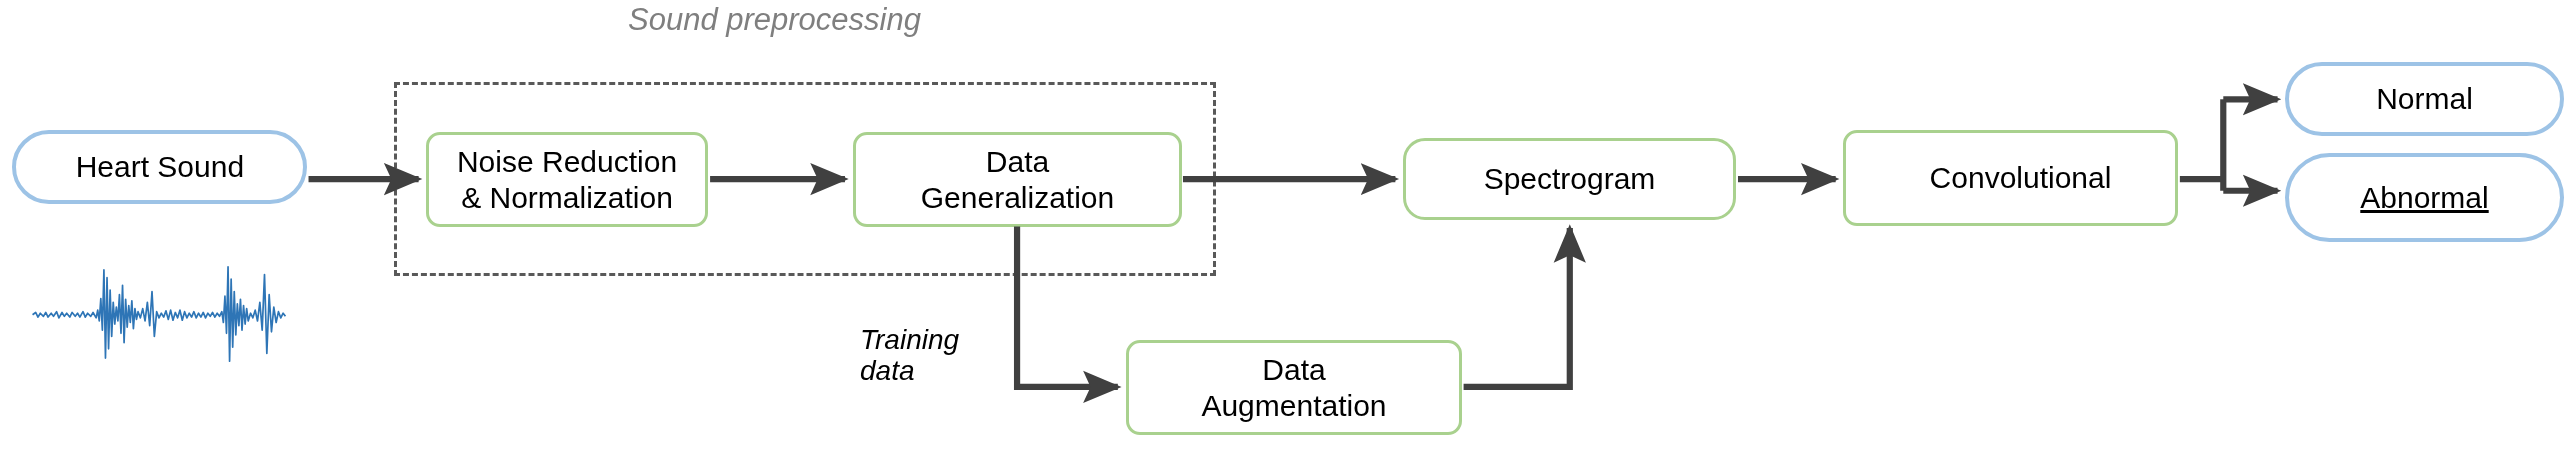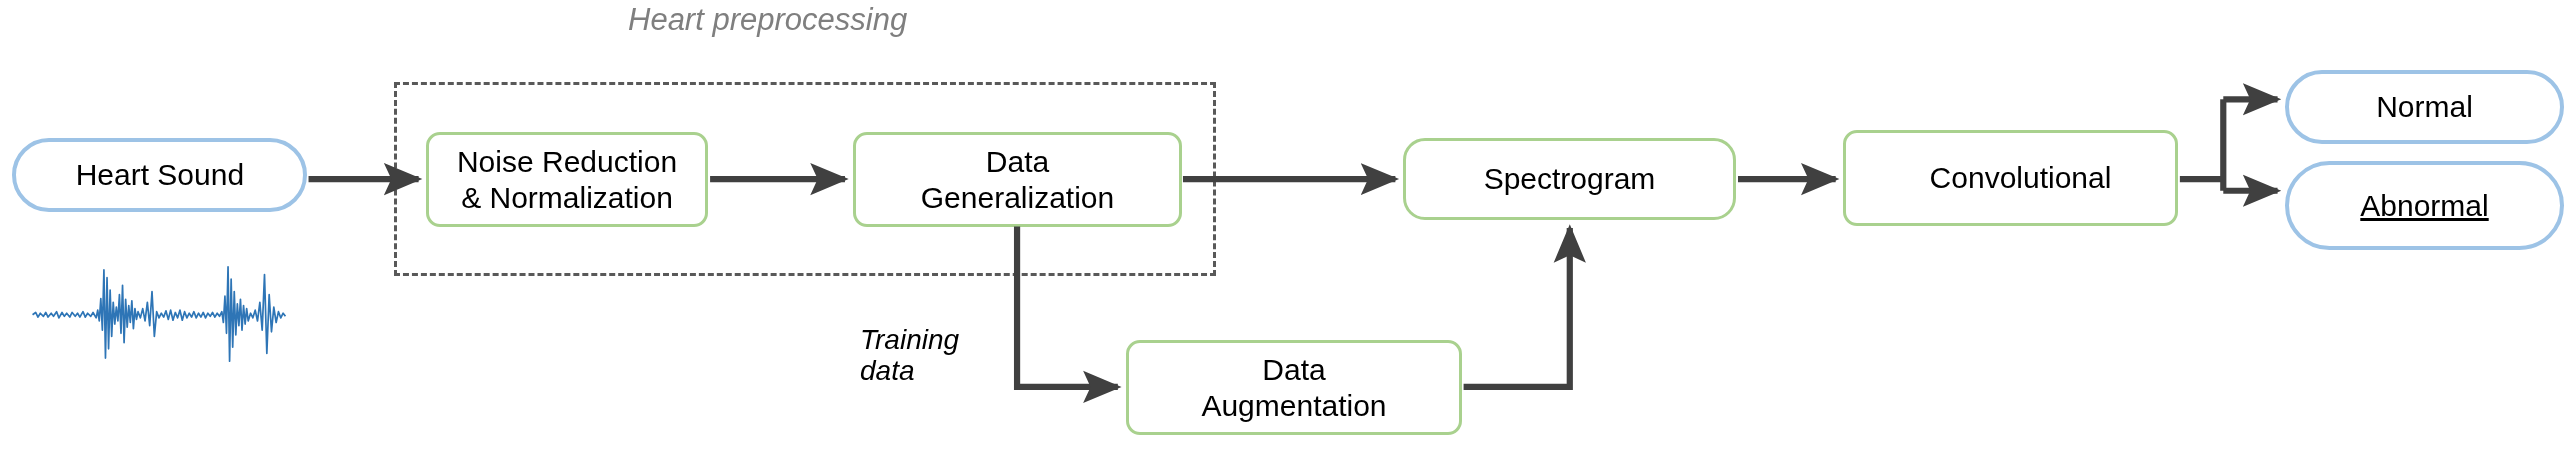--- a/index.html
+++ b/index.html
@@ -34,21 +34,20 @@
     border: 3.9px solid #A9D18E;
     border-radius: 14px;
     font-size: 30px;
   }
   .node-blue {
     border: 4.7px solid #9DC3E6;
     font-size: 30px;
   }
   .pill {
     border-radius: 774px;
-    margin-top: 8px;
   }
   .group-box {
     position: absolute;
     box-sizing: border-box;
     border: 3.1px dashed #595959;
     background: transparent;
   }
   .group-title {
     position: absolute;
     font-style: italic;
@@ -76,21 +75,21 @@
     position: absolute;
   }
 </style>
 </head>
 <body>
 
 <div id="canvas">
 
   <div class="group-box" style="left:394px; top:82px; width:822px; height:194px;"></div>
 
-  <div class="group-title" style="left:628px; top:2.3px;">Heart preprocessing</div>
+  <div class="group-title" style="left:628px; top:2.3px;">Sound preprocessing</div>
 
   <div class="node node-blue pill" style="left:12.4px; top:130px; width:295px; height:74px;">
     <span>Heart Sound</span>
   </div>
 
   <div class="wave" style="left:31px; top:256px; width:256px; height:116px;">
     <svg viewBox="0 0 330 150" width="256" height="116" preserveAspectRatio="none">
       <polyline fill="none" stroke="#2E75B6" stroke-width="2.2" stroke-linejoin="round" points="2,76 6,73 9,79 12,74 16,78 19,73 22,79 26,74 29,78 33,72 36,80 40,73 43,78 46,74 50,79 53,73 57,78 60,74 63,79 67,72 70,79 73,74 77,78 80,73 84,80 86,70 88,84 90,55 92,96 94,18 96,132 98,28 100,120 102,44 104,104 106,60 108,88 110,66 112,84 114,50 116,100 118,38 120,112 122,56 124,92 126,64 128,86 130,58 132,94 134,68 136,82 138,72 141,80 144,68 147,84 150,60 153,90 156,46 159,104 162,72 165,80 168,74 171,79 174,71 177,82 180,70 183,83 186,73 189,80 192,70 195,83 198,72 201,80 204,74 207,79 210,72 213,80 216,74 219,79 222,73 225,80 228,74 231,78 234,73 237,79 240,74 243,78 246,72 248,86 250,52 252,100 254,14 256,136 258,30 260,118 262,46 264,102 266,62 268,90 270,56 272,96 274,64 276,88 278,68 280,84 283,74 286,80 289,70 292,84 295,60 298,96 301,24 304,126 307,50 310,98 313,66 316,86 319,72 322,80 325,74 328,78"></polyline>
     </svg>
   </div>

